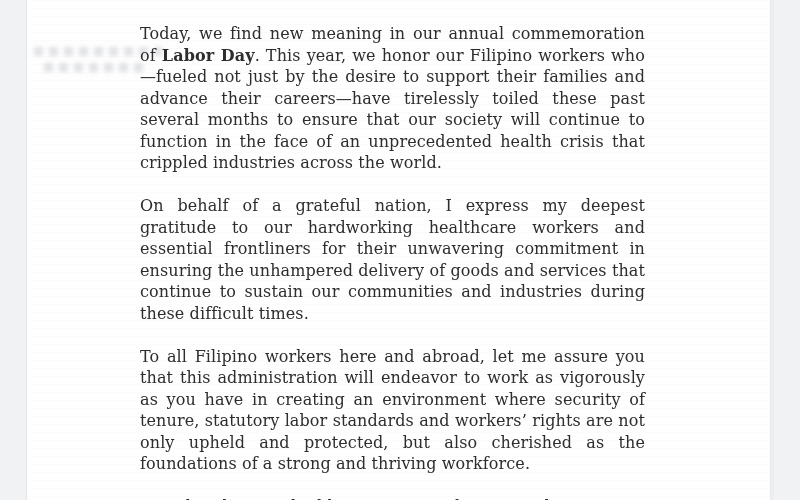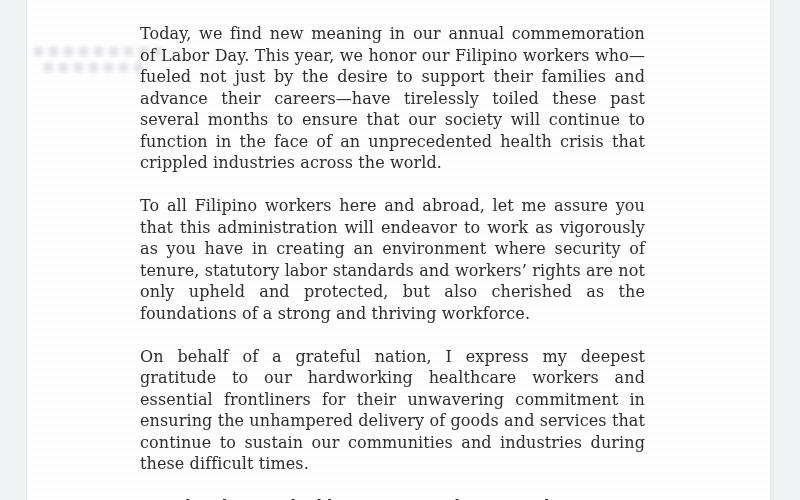--- a/index.html
+++ b/index.html
@@ -51,35 +51,35 @@
     left: 140px; top: 23px;
     width: 505px;
     color: #2d2d2d;
     font-size: 16px;
     line-height: 21.5px;
     text-align: justify;
     letter-spacing: 0.1px;
   }
   .letter p { margin: 0 0 21.5px 0; }
   .letter p:last-child { margin-bottom: 0; }
-  .bold-term { font-weight: normal; }
+  .bold-term { font-weight: bold; }
 </style>
 </head>
 <body>
 
 <div class="page"></div>
 
 <div class="margin-strip left"></div>
 <div class="margin-strip right"></div>
 
 <div class="ghost a"></div>
 <div class="ghost b"></div>
 
 <div class="letter">
   <p><span>Today, we find new meaning in our annual commemoration of </span><span class="bold-term">Labor Day</span><span>. This year, we honor our Filipino workers who—fueled not just by the desire to support their families and advance their careers—have tirelessly toiled these past several months to ensure that our society will continue to function in the face of an unprecedented health crisis that crippled industries across the world.</span></p>
 
+  <p>On behalf of a grateful nation, I express my deepest gratitude to our hardworking healthcare workers and essential frontliners for their unwavering commitment in ensuring the unhampered delivery of goods and services that continue to sustain our communities and industries during these difficult times.</p>
+
   <p>To all Filipino workers here and abroad, let me assure you that this administration will endeavor to work as vigorously as you have in creating an environment where security of tenure, statutory labor standards and workers’ rights are not only upheld and protected, but also cherished as the foundations of a strong and thriving workforce.</p>
-
-  <p>On behalf of a grateful nation, I express my deepest gratitude to our hardworking healthcare workers and essential frontliners for their unwavering commitment in ensuring the unhampered delivery of goods and services that continue to sustain our communities and industries during these difficult times.</p>
 
   <p>Together, let us rebuild a stronger and more resilient society that we can proudly leave behind to succeeding generations of Filipinos.</p>
 
 </div>
 
 </body></html>

